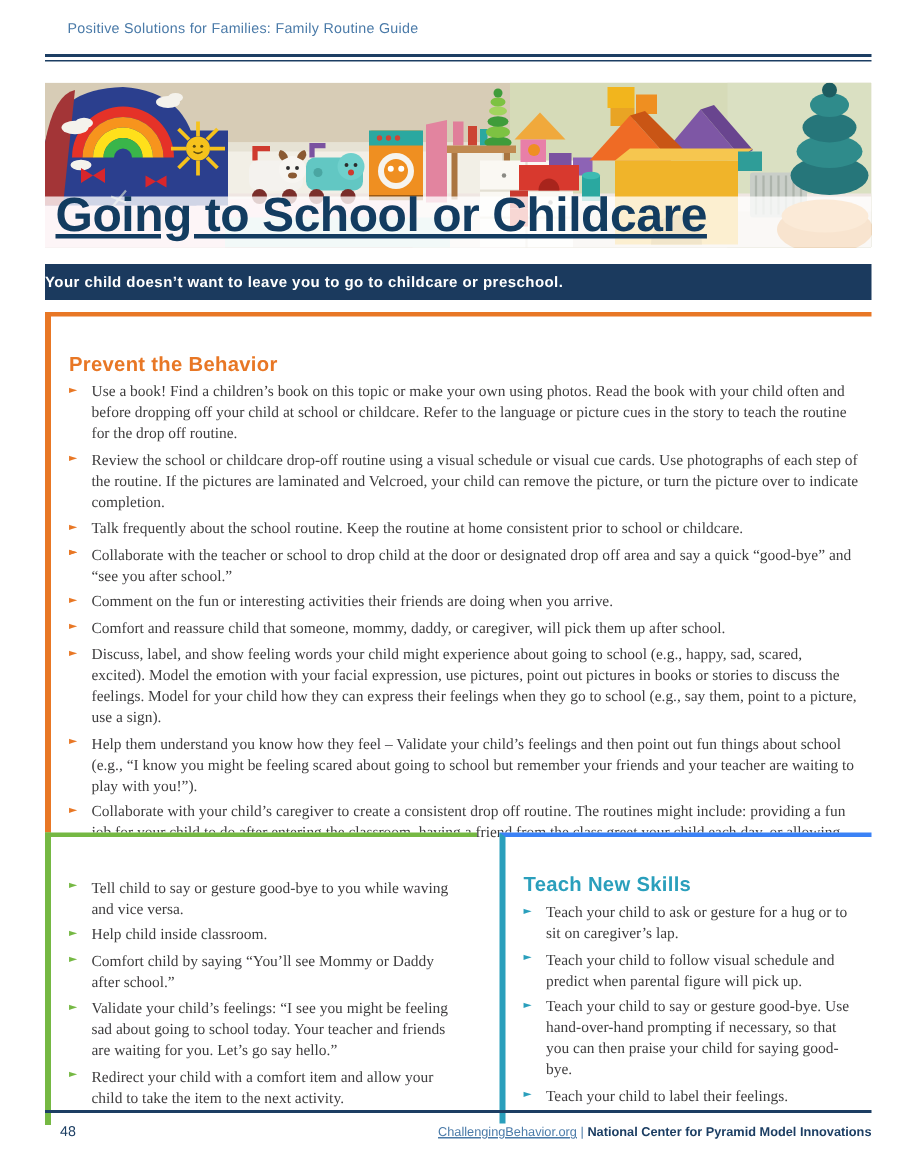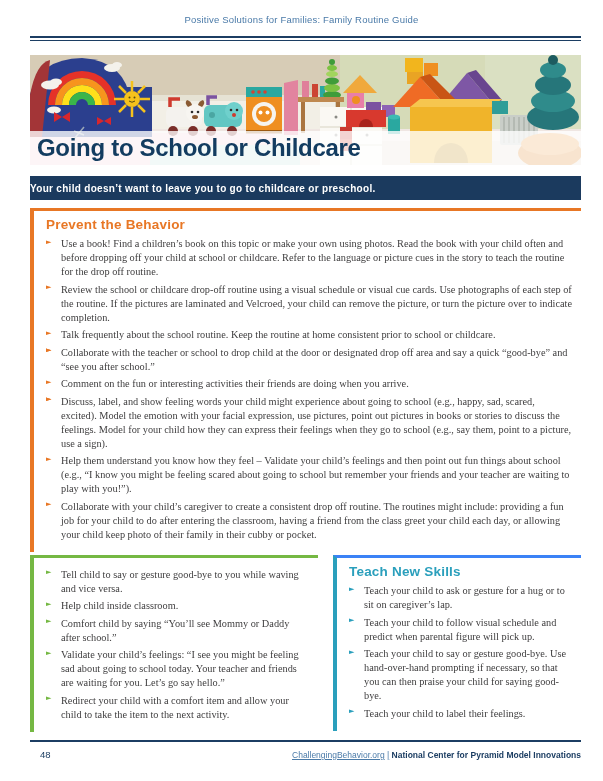--- a/index.html
+++ b/index.html
@@ -1,38 +1,38 @@
 <!DOCTYPE html>
 <html><head>
 <meta charset="utf-8">
 <style>
   html,body{margin:0;padding:0;background:#ffffff;}
   body{width:603px;height:781px;position:relative;overflow:hidden;
        font-family:"Liberation Sans",sans-serif;}
 
   
-  .doc-header{position:absolute;top:14px;left:0;right:0;text-align:center;
-    color:#4a7aa8;font-size:9.5px;letter-spacing:.2px;}
+  .doc-header{position:absolute;top:14px;left:0;right:0;
+    color:#4a7aa8;font-size:9.5px;letter-spacing:.2px;padding-left:45px;}
   .header-rule{position:absolute;top:36px;left:30px;right:22px;height:2px;
     border-top:2px solid #1c3e63;border-bottom:1px solid #1c3e63;}
 
   
   .banner{position:absolute;top:55px;left:30px;right:22px;height:110px;overflow:hidden;}
   .banner svg{display:block;width:100%;height:100%;}
   .banner-title{position:absolute;left:7px;bottom:3px;font-weight:bold;
-    font-size:24px;letter-spacing:-.3px;color:#133c60;white-space:nowrap;}
+    font-size:32px;letter-spacing:-.3px;color:#133c60;white-space:nowrap;text-decoration:underline;}
 
   
   .problem-bar{position:absolute;top:176px;left:30px;right:22px;height:24px;
     background:#1b3a5e;color:#ffffff;display:flex;align-items:center;
     box-sizing:border-box;font-size:10px;font-weight:bold;
     letter-spacing:.3px;}
 
   
-  .box{box-sizing:border-box;padding:6px 8px 10px 12px;background:#fff;}
+  .box{box-sizing:border-box;padding:24px 8px 10px 12px;background:#fff;}
   .box h2{margin:0 0 5px 0;font-size:13.5px;font-weight:bold;letter-spacing:.2px;}
   .prevent-box{position:absolute;top:208px;left:30px;right:22px;
     border-top:3px solid #e87725;border-left:4px solid #e87725;}
   .prevent-box h2{color:#e87725;}
   .columns{position:absolute;top:555px;left:30px;right:22px;display:flex;gap:15px;
     align-items:flex-start;}
   .respond-box{width:288px;flex:none;border-top:3px solid #75b843;border-left:4px solid #75b843;}
   .respond-box h2{color:#75b843;}
   .teach-box{flex:1;border-top:3px solid #3b82f6;border-left:4px solid #2a9fbc;}
   .teach-box h2{color:#2a9fbc;}
@@ -231,21 +231,21 @@
 
 <div class="box prevent-box">
   <h2>Prevent the Behavior</h2>
   <ul class="tips">
     <li><span class="bullet">►</span><span>Use a book! Find a children’s book on this topic or make your own using photos. Read the book with your child often and before dropping off your child at school or childcare. Refer to the language or picture cues in the story to teach the routine for the drop off routine.</span></li>
     <li><span class="bullet">►</span><span>Review the school or childcare drop-off routine using a visual schedule or visual cue cards. Use photographs of each step of the routine. If the pictures are laminated and Velcroed, your child can remove the picture, or turn the picture over to indicate completion.</span></li>
     <li><span class="bullet">►</span><span>Talk frequently about the school routine. Keep the routine at home consistent prior to school or childcare.</span></li>
     <li><span class="bullet">►</span></li>
     <li><span class="bullet">►</span><span>Collaborate with the teacher or school to drop child at the door or designated drop off area and say a quick “good-bye” and “see you after school.”</span></li>
     <li><span class="bullet">►</span><span>Comment on the fun or interesting activities their friends are doing when you arrive.</span></li>
-    <li><span class="bullet">►</span></li>
+    <li><span class="bullet">►</span><span>Comfort and reassure child that someone, mommy, daddy, or caregiver, will pick them up after school.</span></li>
     <li><span class="bullet">►</span><span>Discuss, label, and show feeling words your child might experience about going to school (e.g., happy, sad, scared, excited). Model the emotion with your facial expression, use pictures, point out pictures in books or stories to discuss the feelings. Model for your child how they can express their feelings when they go to school (e.g., say them, point to a picture, use a sign).</span></li>
     <li><span class="bullet">►</span><span>Help them understand you know how they feel – Validate your child’s feelings and then point out fun things about school (e.g., “I know you might be feeling scared about going to school but remember your friends and your teacher are waiting to play with you!”).</span></li>
     <li><span class="bullet">►</span><span>Collaborate with your child’s caregiver to create a consistent drop off routine. The routines might include: providing a fun job for your child to do after entering the classroom, having a friend from the class greet your child each day, or allowing your child keep photo of their family in their cubby or pocket.</span></li>
   </ul>
 </div>
 
 <div class="columns">
   <div class="box respond-box">
     <ul class="tips">
       <li><span class="bullet">►</span><span>Tell child to say or gesture good-bye to you while waving and vice versa.</span></li>

